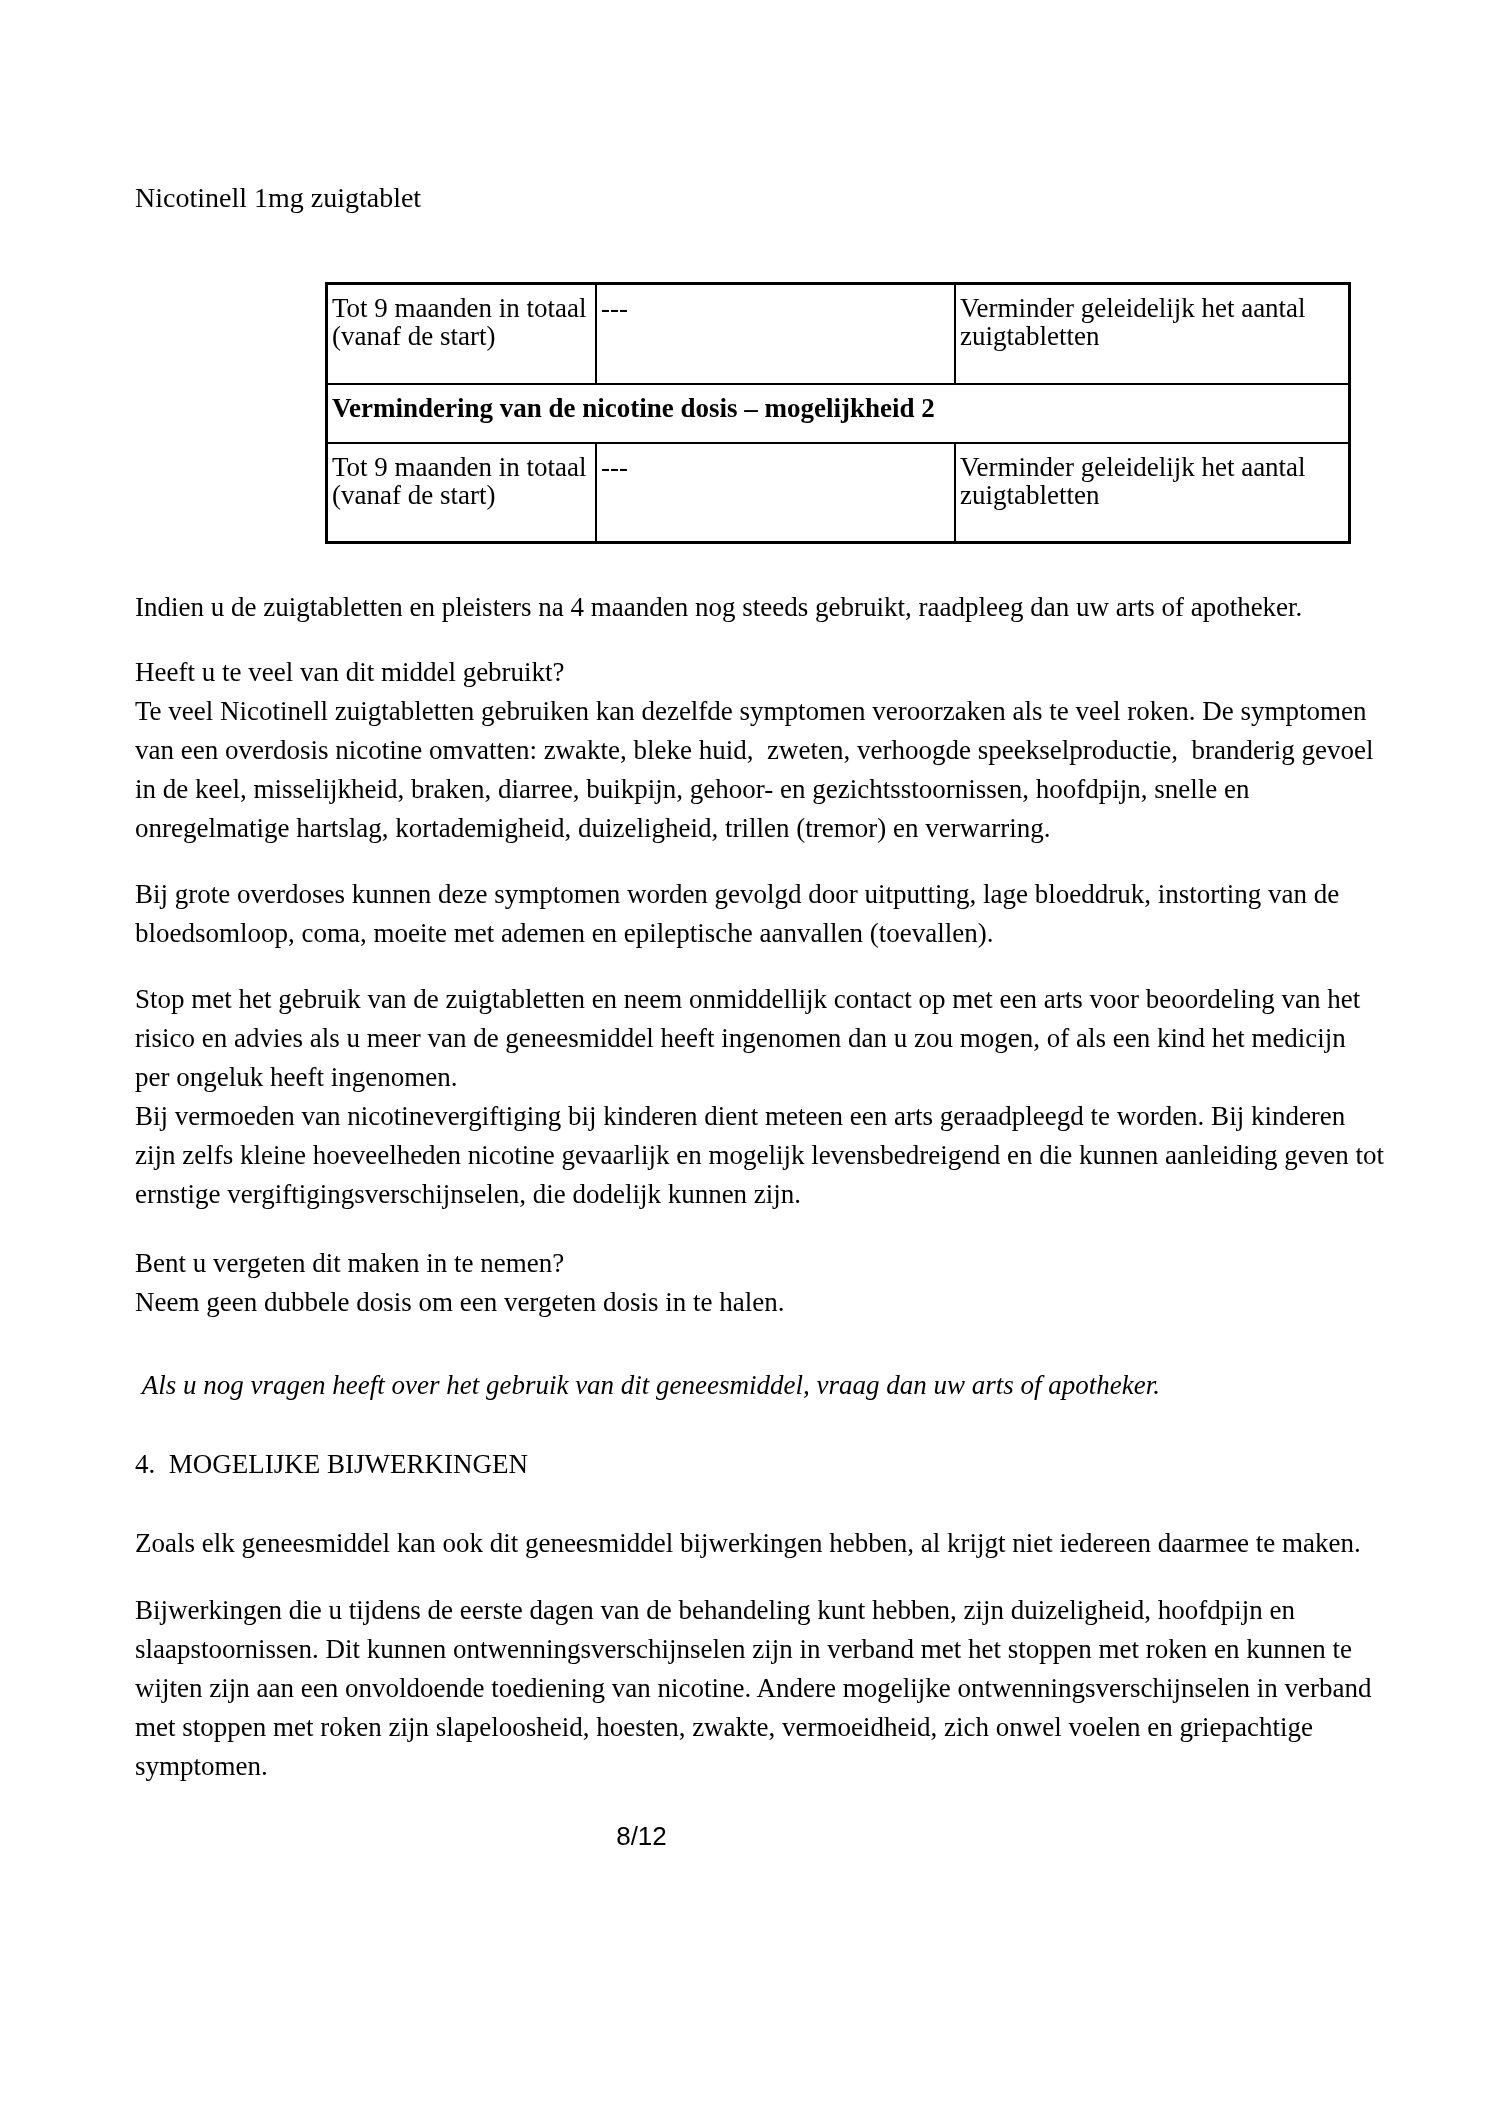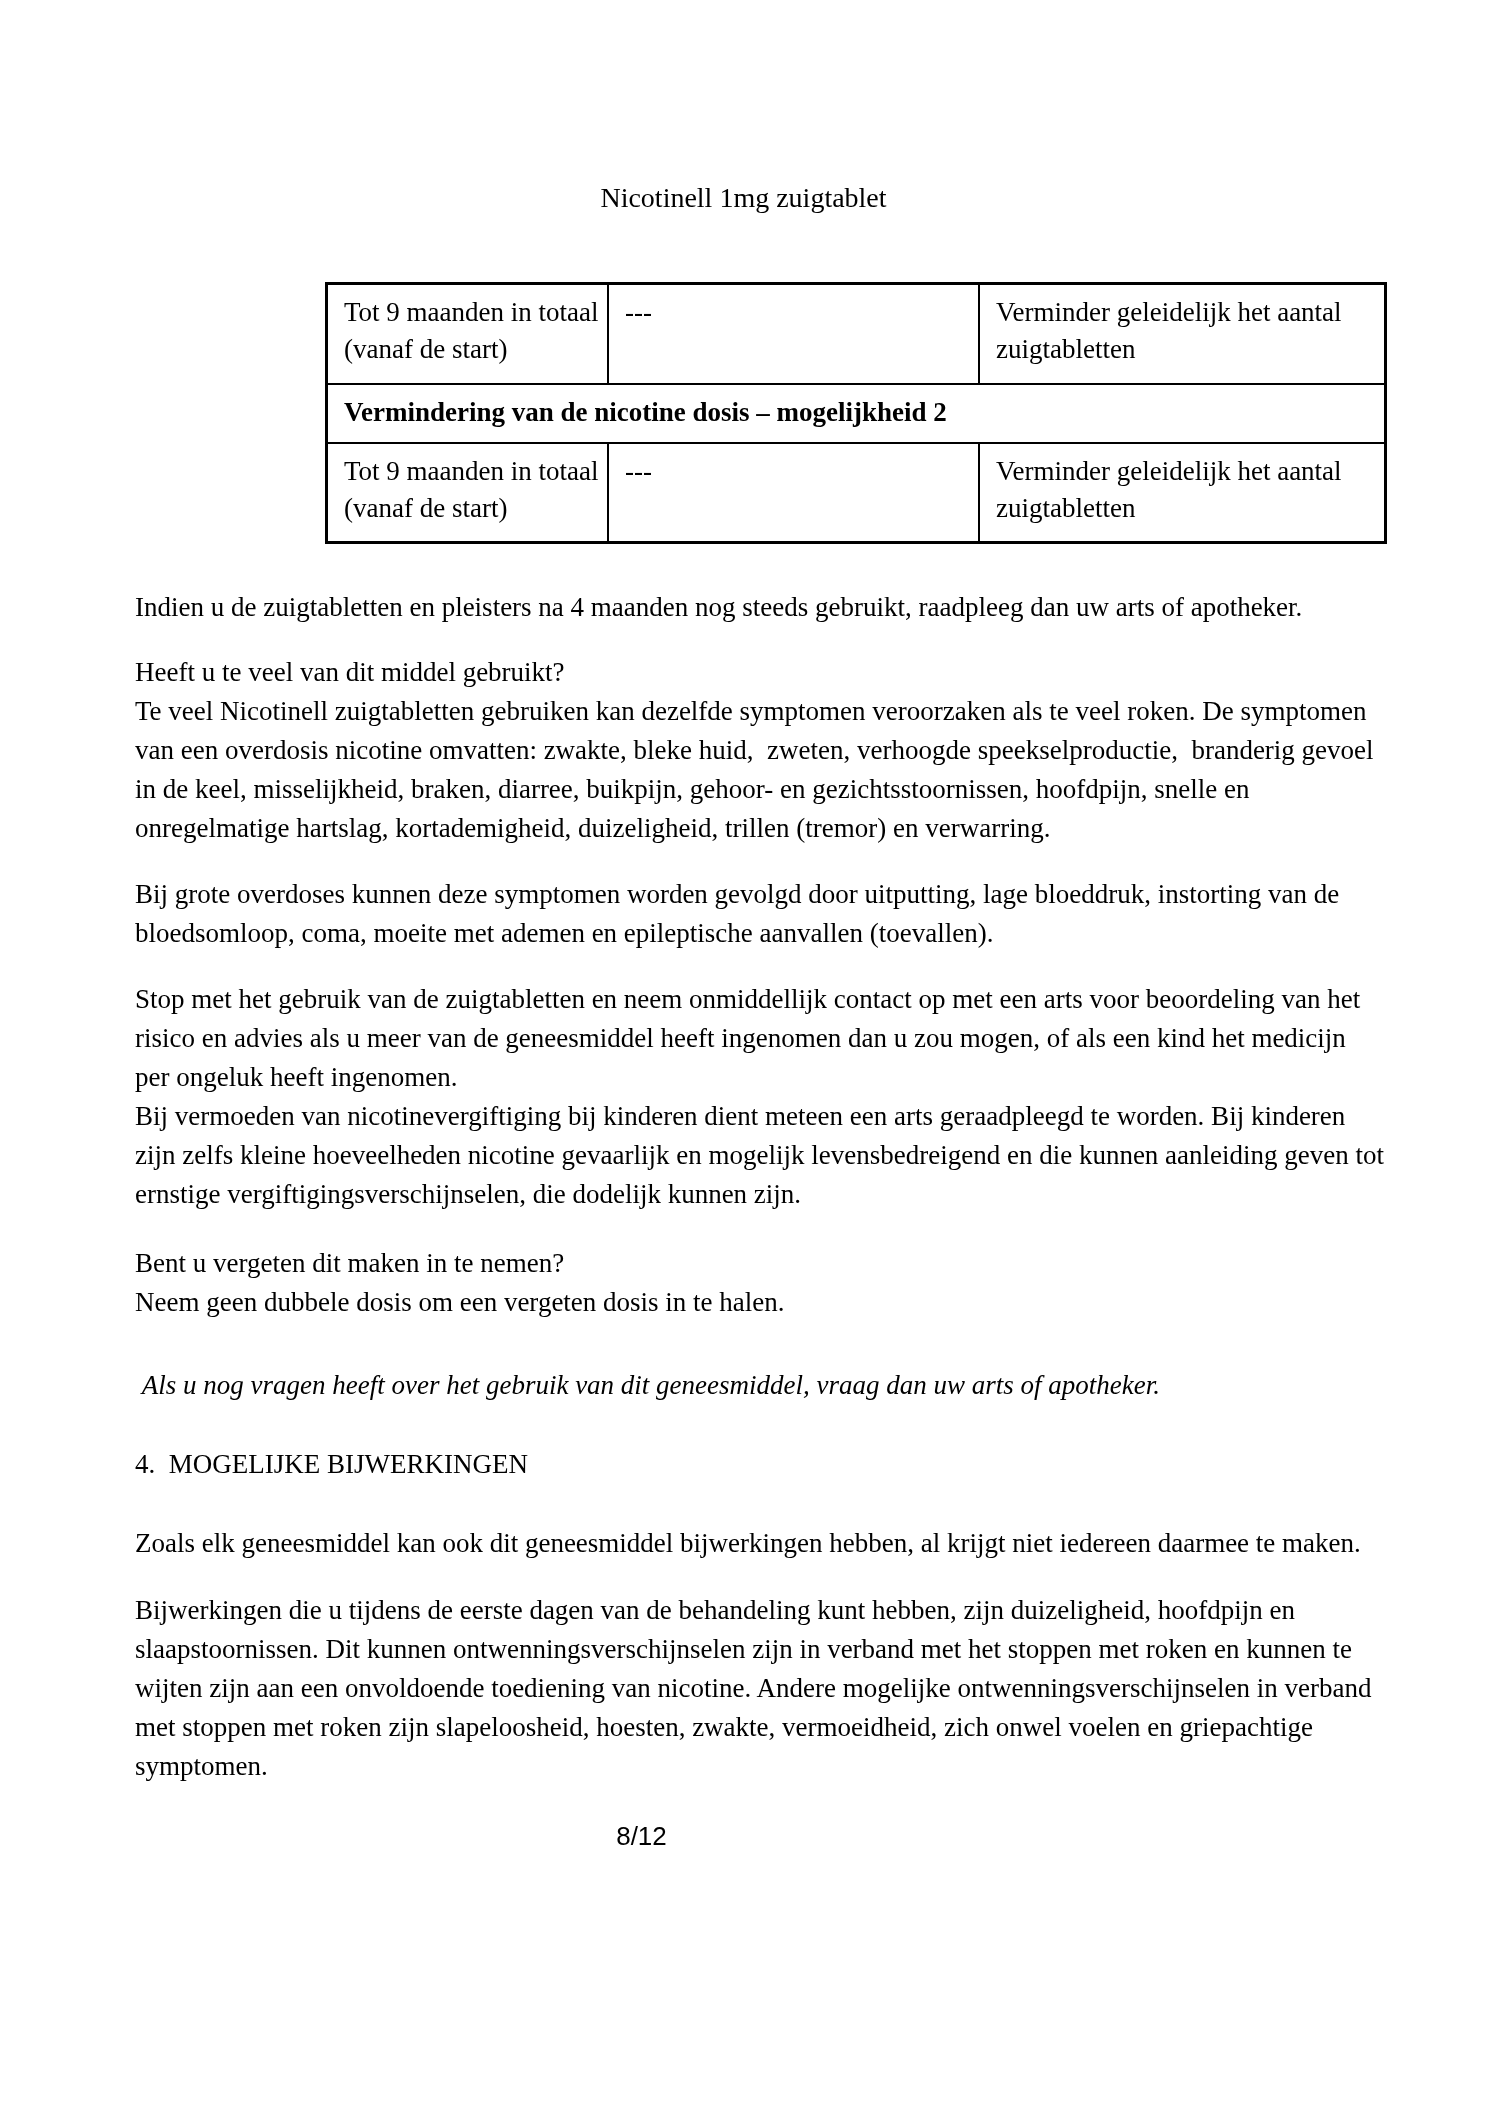--- a/index.html
+++ b/index.html
@@ -14,39 +14,39 @@
     margin: 0 auto;
     background: #ffffff;
     font-family: "Liberation Serif", "DejaVu Serif", serif;
     color: #000000;
     overflow: hidden;
     box-sizing: border-box;
     padding: 0 110px 0 135px;
   }
   .doc-header {
     margin-top: 182px;
-    text-align: center;
+    text-align: left;
     padding-right: 32px;
     font-size: 28px;
     line-height: 32px;
   }
   .dose-table {
     border-collapse: collapse;
     margin-left: 190px;
     margin-top: 68px;
     width: 980px;
     table-layout: fixed;
     border: 3px solid #000;
   }
   .dose-table td {
     border: 2px solid #000;
     vertical-align: top;
-    padding: 9px 8px 9px 16px;
+    padding: 9px 8px 9px 4px;
     font-size: 27px;
-    line-height: 37px;
+    line-height: 28px;
   }
   .dose-table .col1 { width: 255px; }
   .dose-table .col2 { width: 345px; }
   .dose-table .col3 { width: 380px; }
   .dose-table .row-data { height: 100px; }
   .dose-table .row-span {
     font-weight: bold;
     height: 59px;
     border-radius: 8px;
   }

